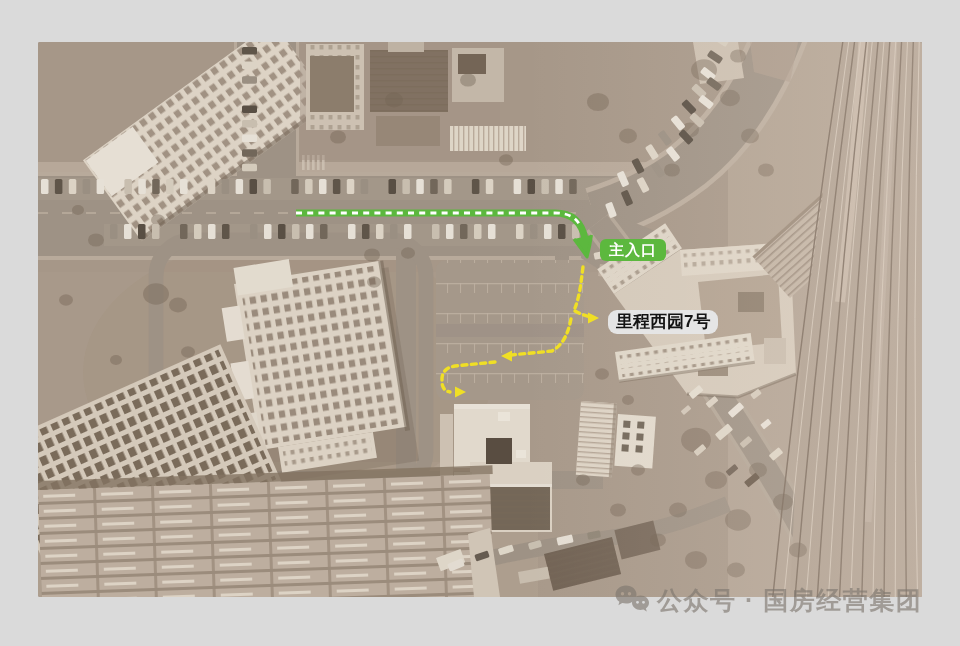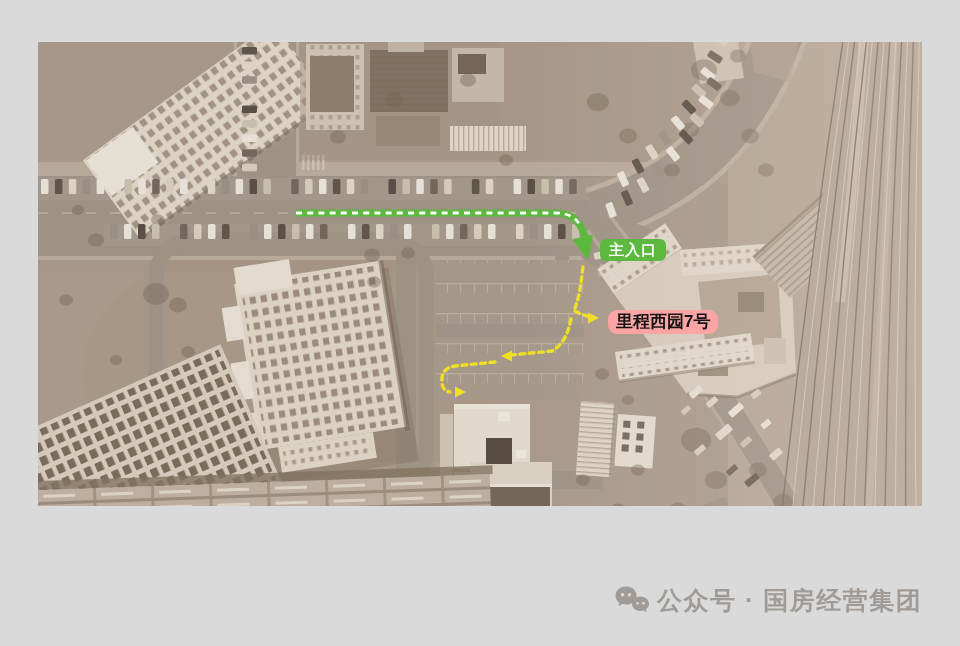--- a/index.html
+++ b/index.html
@@ -1,32 +1,32 @@
 <!DOCTYPE html>
 <html><head>
 <meta charset="utf-8">
 <style>
   html,body{margin:0;padding:0;}
   body{width:960px;height:646px;position:relative;overflow:hidden;
        font-family:"Liberation Sans","DejaVu Sans",sans-serif;background:#dadada;}
   .stage{position:absolute;inset:0;background:#dadada;}
-  .photo{position:absolute;left:38px;top:42px;width:884px;height:464px;
+  .photo{position:absolute;left:38px;top:42px;width:884px;height:555px;
          overflow:hidden;background:#ab9c8e;border-radius:2px;}
   .photo svg{position:absolute;left:0;top:0;display:block;}
   .map-label{position:absolute;white-space:nowrap;line-height:1.05;
              font-weight:700;z-index:5;}
   .lbl-green{background:#5cb83e;color:#ffffff;font-size:15px;
              padding:3px 9px;border-radius:6px;letter-spacing:1px;}
-  .lbl-yellow{background:#fca5a5;color:#141414;font-size:17px;font-weight:800;
+  .lbl-yellow{background:#e5e5e5;color:#141414;font-size:17px;font-weight:800;
               padding:3px 8px;border-radius:9px;}
   #label-entrance{left:562px;top:197px;}
   #label-b7{left:570px;top:268px;}
   #label-b6{left:430px;top:340px;}
   .watermark{position:absolute;left:614px;top:584px;z-index:9;display:flex;
-             align-items:center;gap:7px;color:#7d766e;opacity:.62;}
+             gap:7px;color:#7d766e;opacity:.62;}
   .watermark .wm-text{font-size:25px;font-weight:700;letter-spacing:1.5px;}
   .watermark svg{display:block;}
 </style>
 </head>
 <body>
 
 <div class="stage">
 
   <div class="photo">
     <svg width="884" height="555" viewBox="0 0 884 555">

